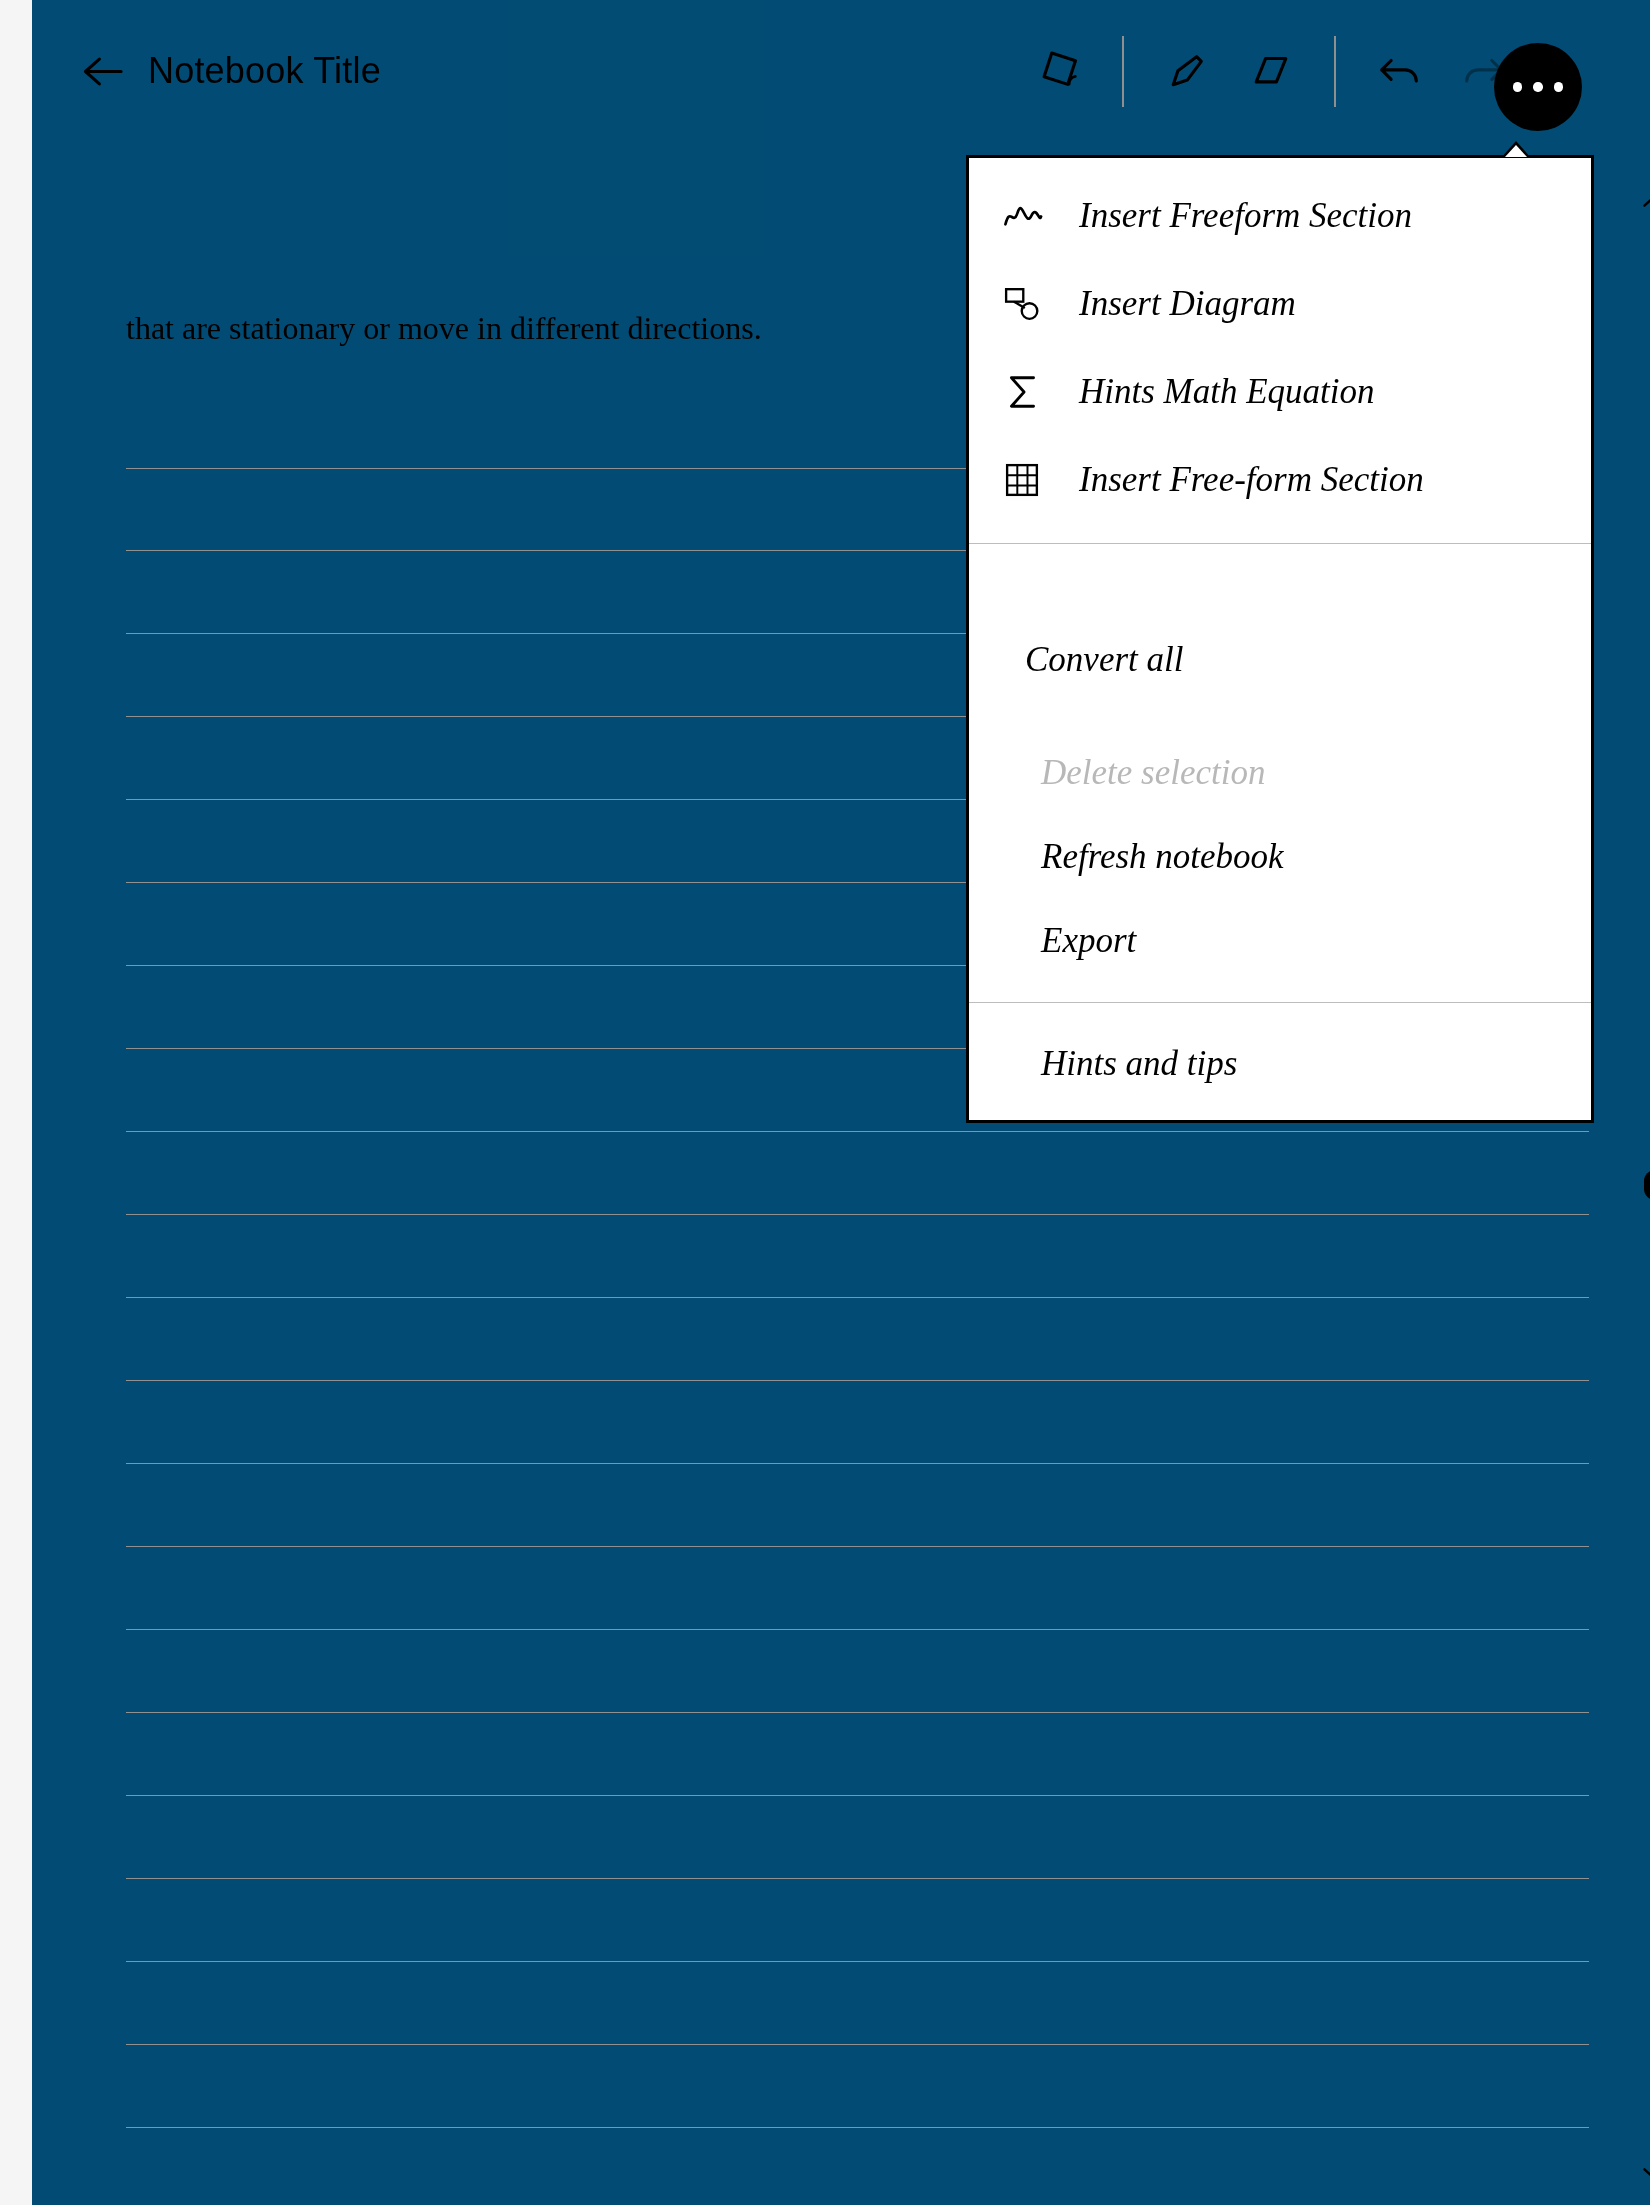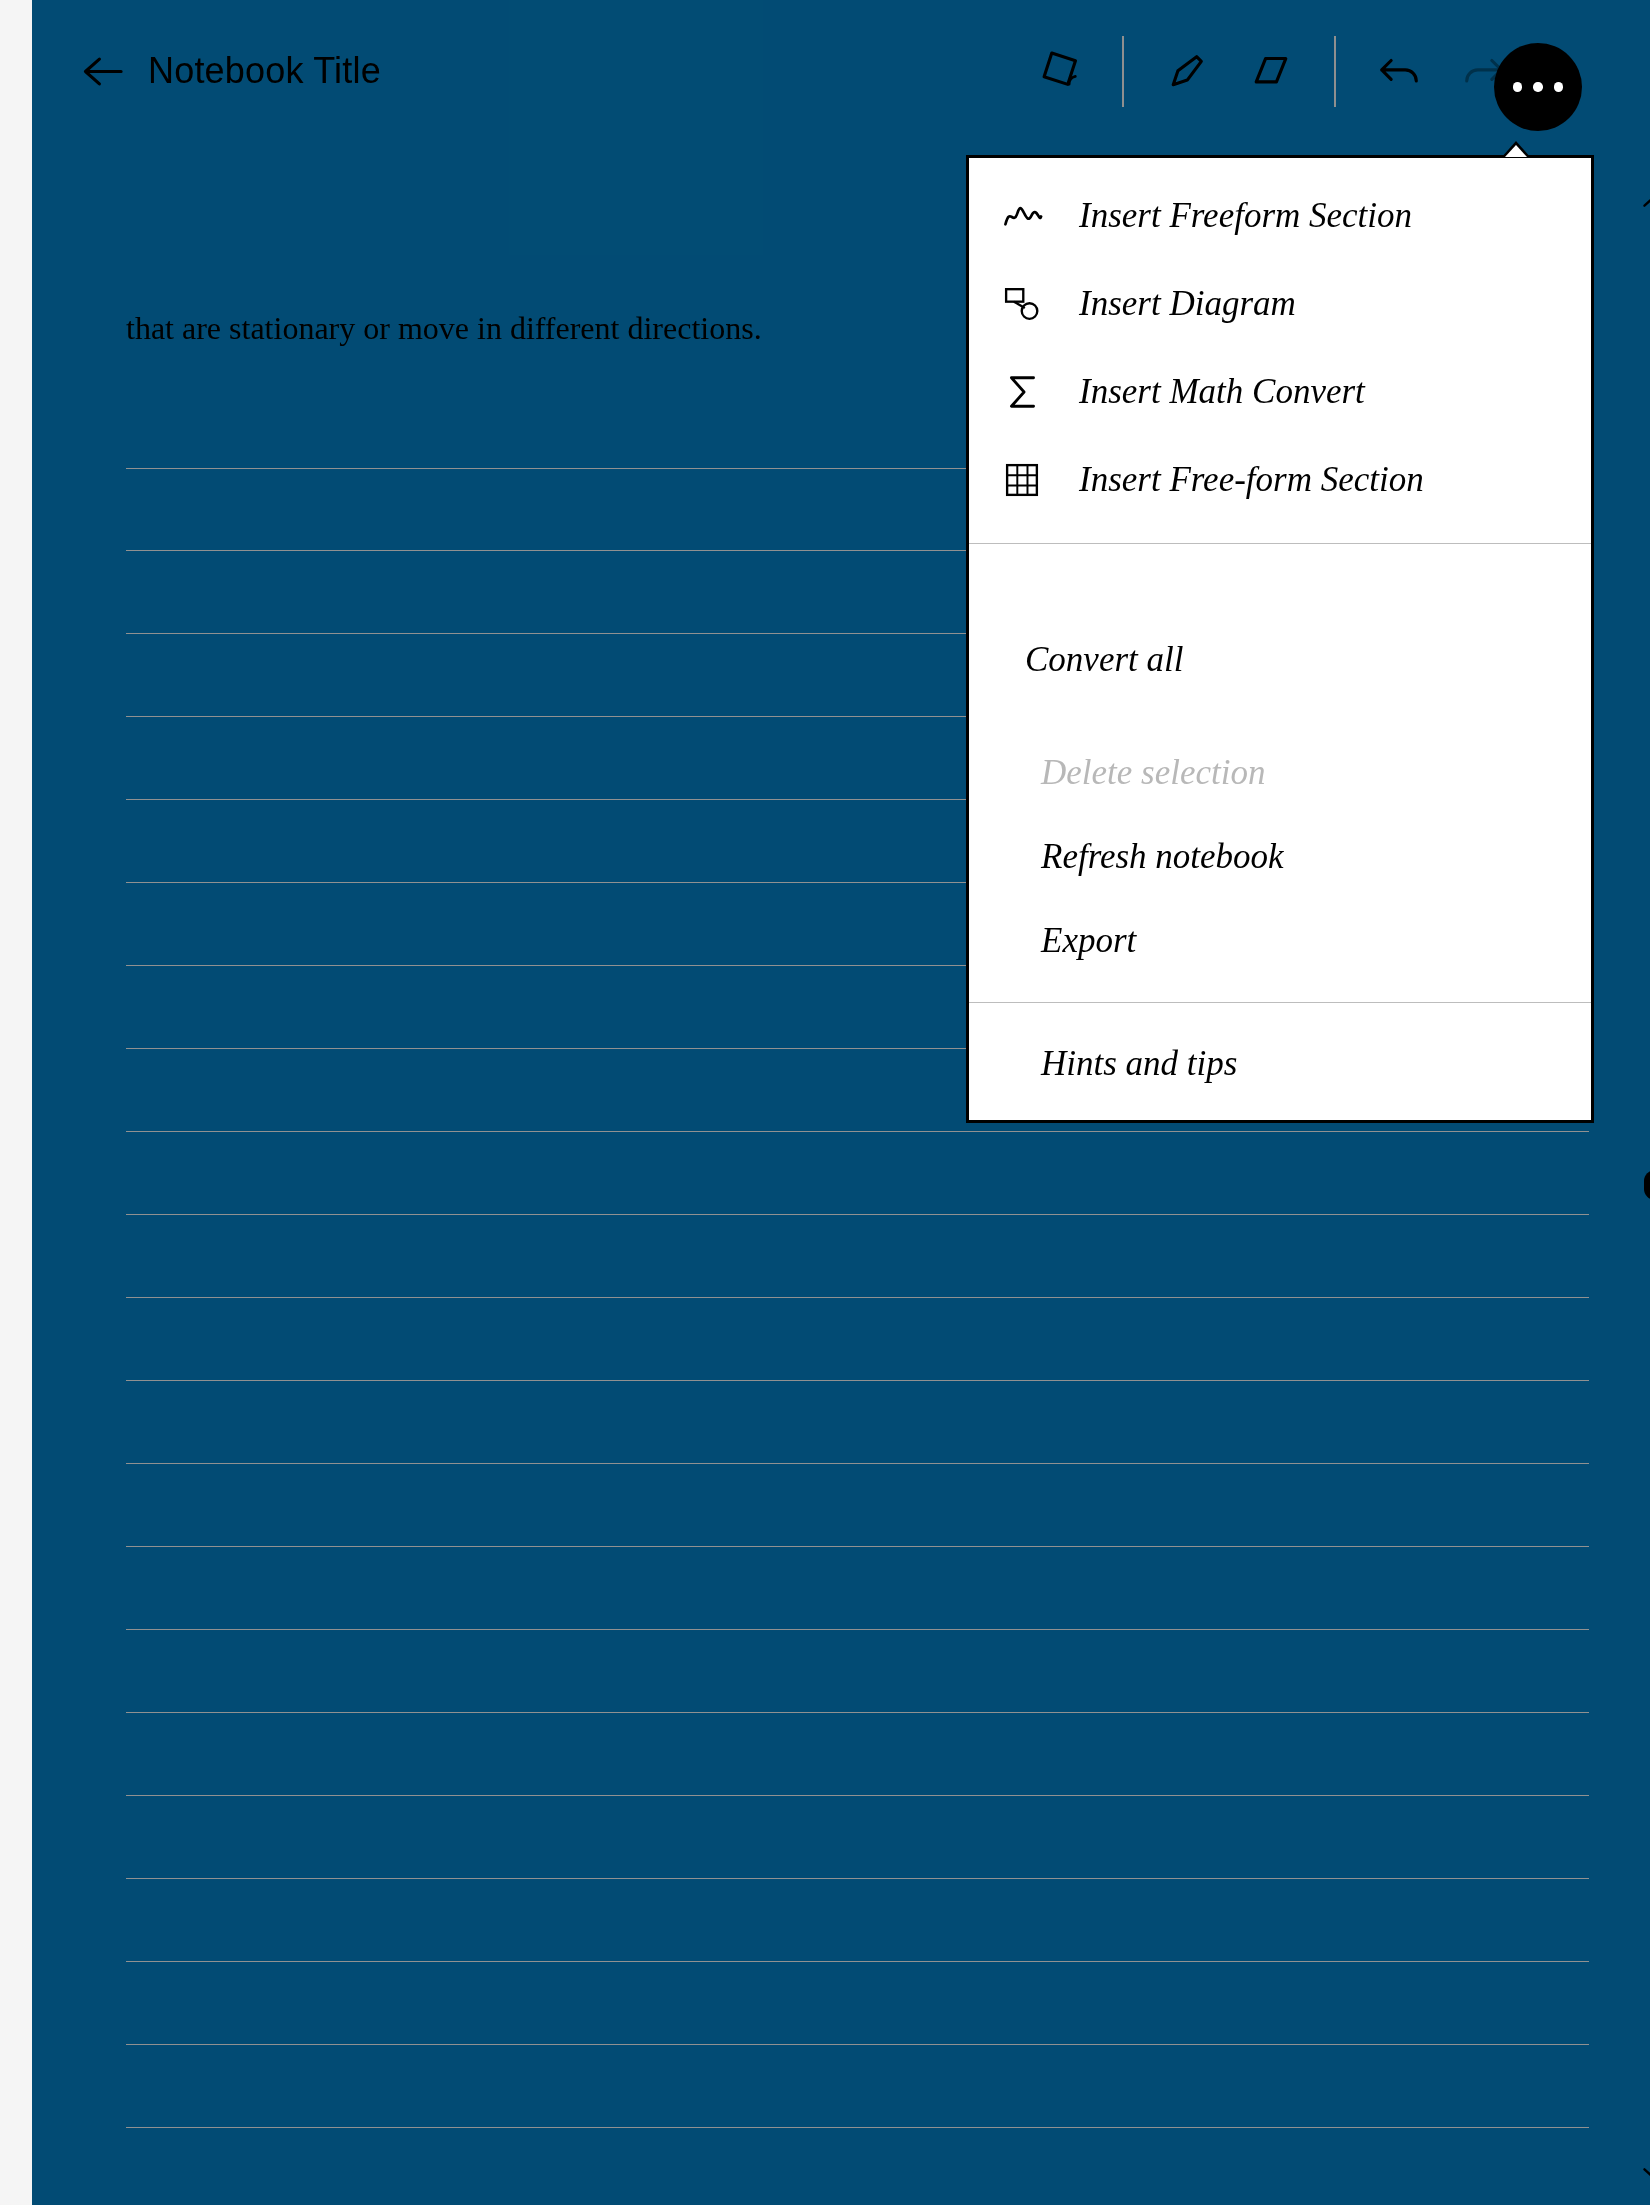--- a/index.html
+++ b/index.html
@@ -291,21 +291,21 @@
             </svg>
         </span>
         <span class="label">Insert Diagram</span>
       </div>
       <div class="menu-item">
         <span class="mi-icon">
           <svg width="35" height="38" viewBox="0 0 44 48">
               <path d="M8 6 H36 M8 6 L24 24 L8 42 H36" stroke="#000" stroke-width="3.5" fill="none" stroke-linejoin="round" stroke-linecap="round"></path>
             </svg>
         </span>
-        <span class="label">Insert Math Convert</span>
+        <span class="label">Hints Math Equation</span>
       </div>
       <div class="menu-item">
         <span class="mi-icon">
           <svg width="36" height="36" viewBox="0 0 46 46">
               <rect x="4" y="4" width="38" height="38" stroke="#000" stroke-width="3" fill="none"></rect>
               <path d="M4 17 H42 M4 30 H42 M17 4 V42 M30 4 V42" stroke="#000" stroke-width="2.5"></path>
             </svg>
         </span>
         <span class="label">Insert Free-form Section</span>
       </div>

